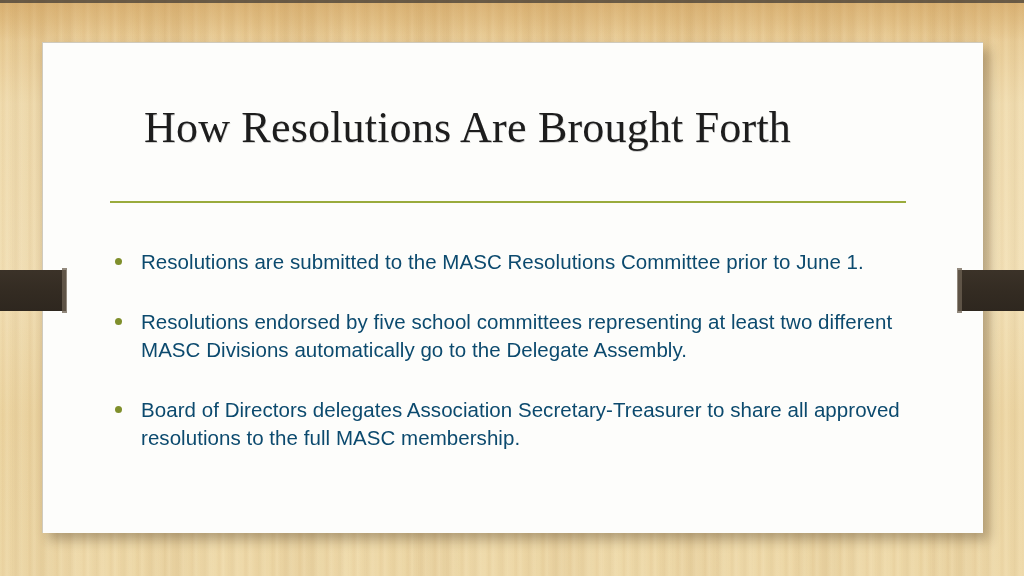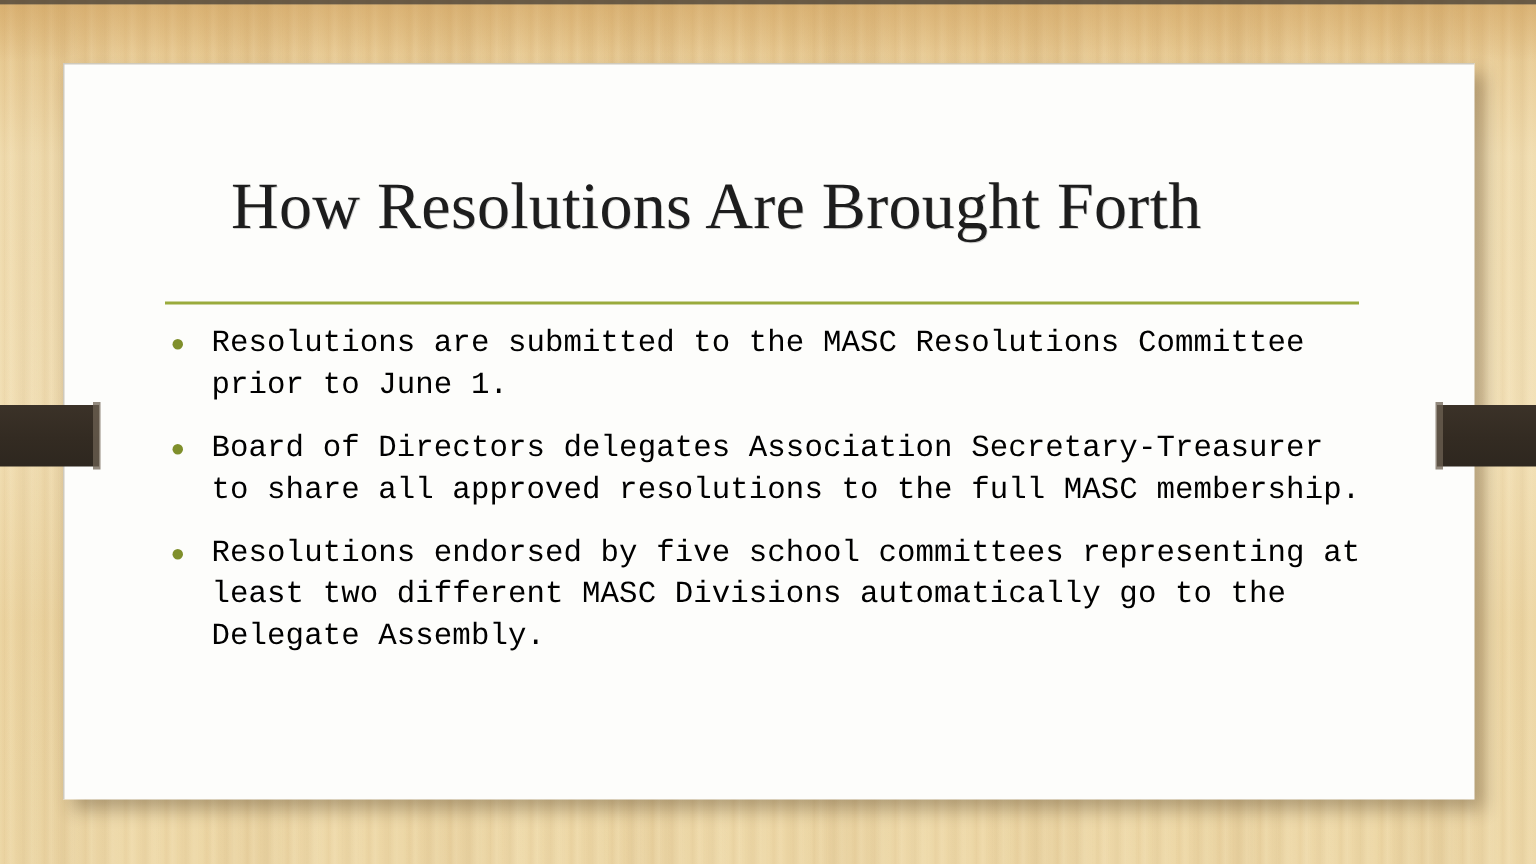--- a/index.html
+++ b/index.html
@@ -119,21 +119,21 @@
   .side-tab.right::after { left: -1px; }
 
   
   #title-block {
     position: absolute;
     left: 140px;
     top: 100px;
     width: 770px;
   }
   #slide-title {
-    margin: 14px;
+    margin: 4px;
     font-family: "Liberation Serif", "DejaVu Serif", serif;
     font-weight: 400;
     font-size: 44px;
     line-height: 1.08;
     color: #1d1d1d;
     letter-spacing: .2px;
     white-space: nowrap;
     text-shadow: 0.5px 0.5px 0 rgba(120,120,120,.35);
   }
   #title-rule {
@@ -152,25 +152,26 @@
     top: 216px;
     width: 800px;
     margin: 0;
     padding: 0;
     list-style: none;
   }
   #body-list li {
     position: relative;
     padding-left: 29px;
     margin-bottom: 14px;
-    font-family: Liberation Mono, monospace;
+    font-family: Liberation Sans, sans-serif;
     font-size: 20.5px;
     line-height: 1.36;
-    color: #000000;
+    color: #0c4a6e;
     letter-spacing: .05px;
+    margin-top: 32px;
   }
   #body-list li .bullet-dot {
     position: absolute;
     left: 3px;
     top: 10px;
     width: 7px;
     height: 7px;
     border-radius: 50%;
     background: #7f8f2b;
   }
@@ -201,21 +202,21 @@
 
   <div id="title-rule"></div>
 
   <ul id="body-list">
     <li>
       <span class="bullet-dot"></span>
       <span class="bullet-text">Resolutions are submitted to the MASC Resolutions Committee prior to June 1.</span>
     </li>
     <li>
       <span class="bullet-dot"></span>
-      <span class="bullet-text">Board of Directors delegates Association Secretary-Treasurer to share all approved resolutions to the full MASC membership.</span>
+      <span class="bullet-text">Resolutions endorsed by five school committees representing at least two different MASC Divisions automatically go to the Delegate Assembly.</span>
     </li>
     <li>
       <span class="bullet-dot"></span>
-      <span class="bullet-text">Resolutions endorsed by five school committees representing at least two different MASC Divisions automatically go to the Delegate Assembly.</span>
+      <span class="bullet-text">Board of Directors delegates Association Secretary-Treasurer to share all approved resolutions to the full MASC membership.</span>
     </li>
   </ul>
 
 </div>
 
 </body></html>

